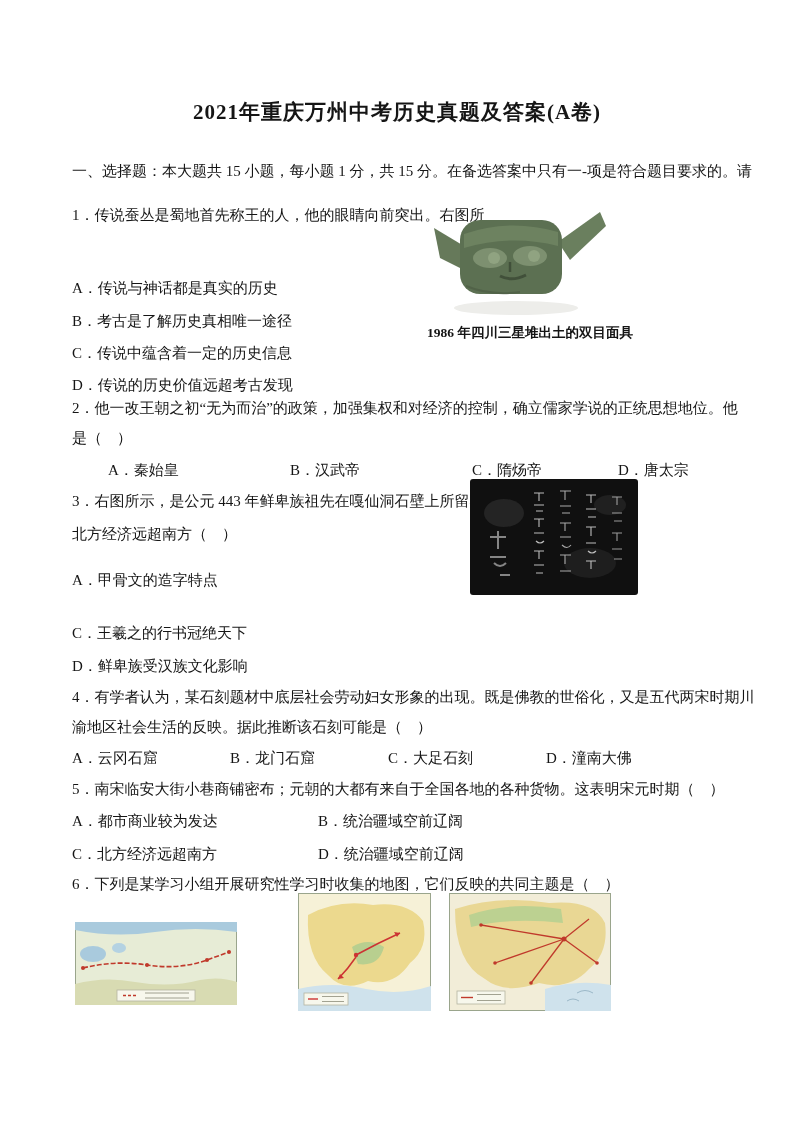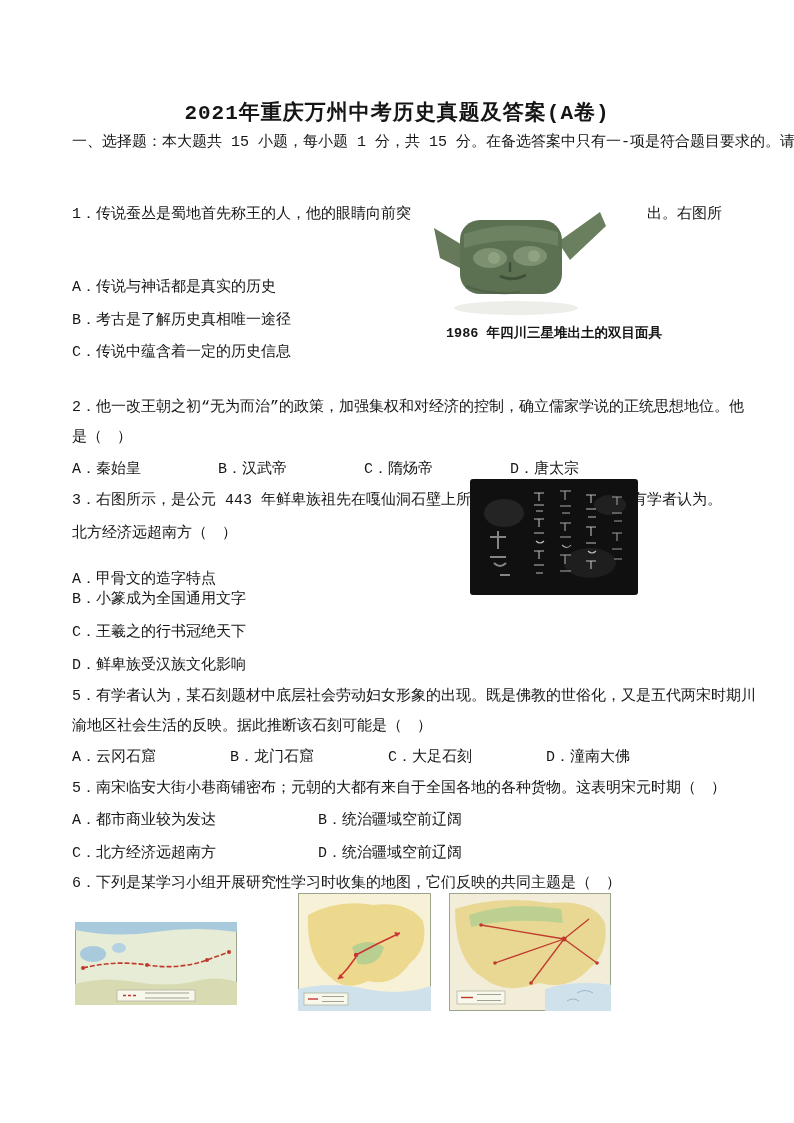--- a/index.html
+++ b/index.html
@@ -1,65 +1,66 @@
 <!DOCTYPE html>
 <html><head>
 <meta charset="utf-8">
 <style>
   html,body{margin:0;padding:0;background:#ffffff;}
   .page{
     position:relative;
     width:794px;height:1123px;
     background:#ffffff;
-    font-family:Liberation Mono, monospace;
+    font-family:Liberation Serif, serif;
     color:#151515;
     overflow:hidden;
   }
   .title{
     position:absolute;top:98px;left:0;width:794px;
     text-align:center;font-size:21px;font-weight:bold;
     margin:0;letter-spacing:1px;
   }
   .ln{
     position:absolute;left:72px;width:650px;
     font-size:15px;line-height:20px;white-space:nowrap;
   }
-  .split{display:flex;justify-content:space-between;}
+  .split{display:flex;justify-content:flex-start;}
   .slot{display:inline-block;}
-  .w146{width:146px;}
+  .w146{width:146px;margin-left:36px;}
   .w158{width:158px;}
   .w246{width:246px;}
   .caption{
     position:absolute;left:398px;top:324px;width:264px;
-    text-align:right;font-size:13.5px;font-weight:bold;
+    text-align:center;font-size:13.5px;font-weight:bold;
     white-space:nowrap;
   }
   .img-abs{position:absolute;line-height:0;}
   .mask-img{left:430px;top:196px;}
   .rub-img{left:470px;top:479px;}
   .map1{left:75px;top:922px;}
   .map2{left:298px;top:893px;}
   .map3{left:449px;top:893px;}
 </style>
 </head>
 <body>
 
 <div class="page">
 
   <h1 class="title">2021年重庆万州中考历史真题及答案(A卷)</h1>
 
-  <div class="ln" style="top:133px">一、选择题：本大题共 15 小题，每小题 1 分，共 15 分。在备选答案中只有一-项是符合题目要求的。请</div>
+  <div class="ln" style="top:161px">一、选择题：本大题共 15 小题，每小题 1 分，共 15 分。在备选答案中只有一-项是符合题目要求的。请</div>
 
   <div class="ln split" style="top:205px">
     <span>1．传说蚕丛是蜀地首先称王的人，他的眼睛向前突</span>
     <span>出。右图所</span>
   </div>
   <div class="ln" style="top:278px">A．传说与神话都是真实的历史</div>
   <div class="ln" style="top:311px">B．考古是了解历史真相唯一途径</div>
   <div class="ln" style="top:343px">C．传说中蕴含着一定的历史信息</div>
+  <div class="ln" style="top:375px">D．传说的历史价值远超考古发现</div>
 
   <div class="img-abs mask-img">
     <svg width="178" height="122" viewBox="0 0 178 122" xmlns="http://www.w3.org/2000/svg">
       <ellipse cx="86" cy="112" rx="62" ry="7" fill="#ededea"></ellipse>
       <path d="M128 46 L170 16 L176 30 L140 64 Z" fill="#6a7f5e"></path>
       <path d="M34 50 L4 32 L10 62 L34 74 Z" fill="#66795a"></path>
       <rect x="30" y="24" width="102" height="74" rx="20" fill="#5c7052"></rect>
       <path d="M34 38 Q80 22 128 36 L128 50 Q82 38 34 52 Z" fill="#6d8260"></path>
       <ellipse cx="60" cy="62" rx="17" ry="10" fill="#7d9070"></ellipse>
       <ellipse cx="100" cy="60" rx="17" ry="10" fill="#7d9070"></ellipse>
@@ -77,42 +78,41 @@
   <div class="ln" style="top:460px">
     <span class="slot w146">A．秦始皇</span><span class="slot w146">B．汉武帝</span><span class="slot w146">C．隋炀帝</span><span class="slot">D．唐太宗</span>
   </div>
 
   <div class="ln split" style="top:491px">
     <span>3．右图所示，是公元 443 年鲜卑族祖先在嘎仙洞石壁上所留石</span>
     <span>有学者认为。</span>
   </div>
   <div class="ln" style="top:524px">北方经济远超南方（　）</div>
   <div class="ln" style="top:570px">A．甲骨文的造字特点</div>
-  <div class="ln" style="top:590px">B．小篆成为全国通用文字</div>
   <div class="ln" style="top:623px">C．王羲之的行书冠绝天下</div>
   <div class="ln" style="top:656px">D．鲜卑族受汉族文化影响</div>
 
   <div class="img-abs rub-img">
     <svg width="168" height="116" viewBox="0 0 168 116" xmlns="http://www.w3.org/2000/svg">
       <rect width="168" height="116" fill="#101010" rx="3"></rect>
       <ellipse cx="34" cy="34" rx="20" ry="14" fill="#242424"></ellipse>
       <ellipse cx="120" cy="84" rx="26" ry="15" fill="#1e1e1e"></ellipse>
       <ellipse cx="140" cy="26" rx="16" ry="10" fill="#202020"></ellipse>
       <path stroke="#9a9a9a" stroke-width="2" fill="none" opacity="0.85" d="M20 58 h16 M28 52 v18 M20 78 h16 M24 84 q6 6 12 0 M30 96 h10"></path>
       <path stroke="#cfcfcf" stroke-width="1.1" fill="none" opacity="0.9" d="M64 14 h10 M69 14 v8 M64 26 h10 M66 32 h7 M64 40 h10 M69 40 v8 M64 54 h10
            M66 62 q4 4 8 0 M64 72 h10 M69 72 v8 M64 86 h10 M66 94 h7"></path>
       <path stroke="#c4c4c4" stroke-width="1.1" fill="none" opacity="0.85" d="M90 12 h11 M95 12 v9 M90 27 h11 M92 34 h8 M90 44 h11 M95 44 v8 M90 58 h11
            M92 66 q5 5 9 0 M90 76 h11 M95 76 v9 M90 92 h11"></path>
       <path stroke="#cfcfcf" stroke-width="1.1" fill="none" opacity="0.9" d="M116 16 h10 M121 16 v8 M116 30 h10 M118 38 h8 M116 48 h10 M121 48 v9 M116 64 h10
            M118 72 q4 4 8 0 M116 82 h10 M121 82 v8"></path>
       <path stroke="#bdbdbd" stroke-width="1.1" fill="none" opacity="0.8" d="M142 18 h10 M147 18 v8 M142 34 h10 M144 42 h8 M142 54 h10 M147 54 v8 M142 70 h10 M144 80 h8"></path>
     </svg>
   </div>
 
-  <div class="ln" style="top:687px">5．有学者认为，某石刻题材中底层社会劳动妇女形象的出现。既是佛教的世俗化，又是五代两宋时期川</div>
+  <div class="ln" style="top:687px">4．有学者认为，某石刻题材中底层社会劳动妇女形象的出现。既是佛教的世俗化，又是五代两宋时期川</div>
   <div class="ln" style="top:717px">渝地区社会生活的反映。据此推断该石刻可能是（　）</div>
   <div class="ln" style="top:748px">
     <span class="slot w158">A．云冈石窟</span><span class="slot w158">B．龙门石窟</span><span class="slot w158">C．大足石刻</span><span class="slot">D．潼南大佛</span>
   </div>
 
   <div class="ln" style="top:779px">5．南宋临安大街小巷商铺密布；元朝的大都有来自于全国各地的各种货物。这表明宋元时期（　）</div>
   <div class="ln" style="top:811px">
     <span class="slot w246">A．都市商业较为发达</span><span class="slot">B．统治疆域空前辽阔</span>
   </div>
   <div class="ln" style="top:844px">

